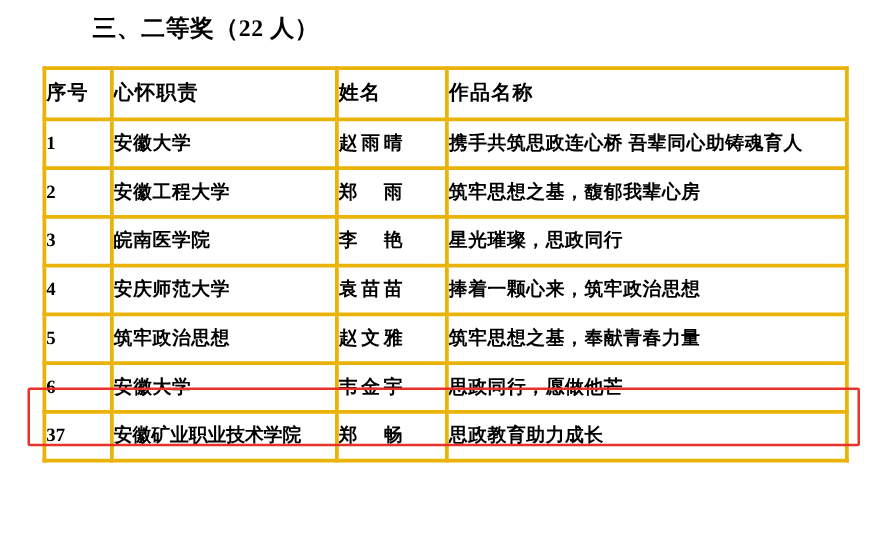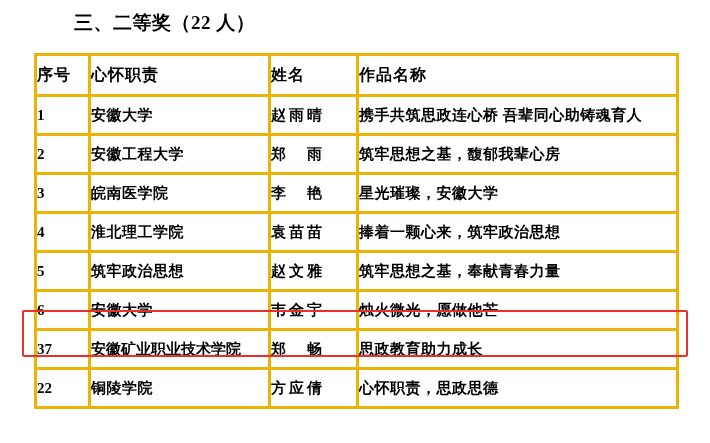--- a/index.html
+++ b/index.html
@@ -115,51 +115,45 @@
           <tr>
             <td>2</td>
             <td class="cell-school">安徽工程大学</td>
             <td class="cell-name">郑　雨</td>
             <td class="cell-work">筑牢思想之基，馥郁我辈心房</td>
           </tr>
           <tr>
             <td>3</td>
             <td class="cell-school">皖南医学院</td>
             <td class="cell-name">李　艳</td>
-            <td class="cell-work">星光璀璨，安徽大学</td>
+            <td class="cell-work">星光璀璨，思政同行</td>
           </tr>
           <tr>
             <td>4</td>
-            <td class="cell-school">淮北理工学院</td>
+            <td class="cell-school">安庆师范大学</td>
             <td class="cell-name">袁苗苗</td>
             <td class="cell-work">捧着一颗心来，筑牢政治思想</td>
           </tr>
           <tr>
             <td>5</td>
             <td class="cell-school">筑牢政治思想</td>
             <td class="cell-name">赵文雅</td>
             <td class="cell-work">筑牢思想之基，奉献青春力量</td>
           </tr>
           <tr>
             <td>6</td>
             <td class="cell-school">安徽大学</td>
             <td class="cell-name">韦金宇</td>
-            <td class="cell-work">烛火微光，愿做他芒</td>
+            <td class="cell-work">思政同行，愿做他芒</td>
           </tr>
           <tr>
             <td>37</td>
             <td class="cell-school school-small">安徽矿业职业技术学院</td>
             <td class="cell-name">郑　畅</td>
             <td class="cell-work">思政教育助力成长</td>
-          </tr>
-          <tr>
-            <td>22</td>
-            <td class="cell-school">铜陵学院</td>
-            <td class="cell-name">方应倩</td>
-            <td class="cell-work">心怀职责，思政思德</td>
           </tr>
         </tbody>
     </table>
   </div>
 
   <div class="highlight-box" style="top: 309.5px; height: 47px; border-color: rgb(232, 49, 42);"></div>
 
 </div>
 
 </body></html>

